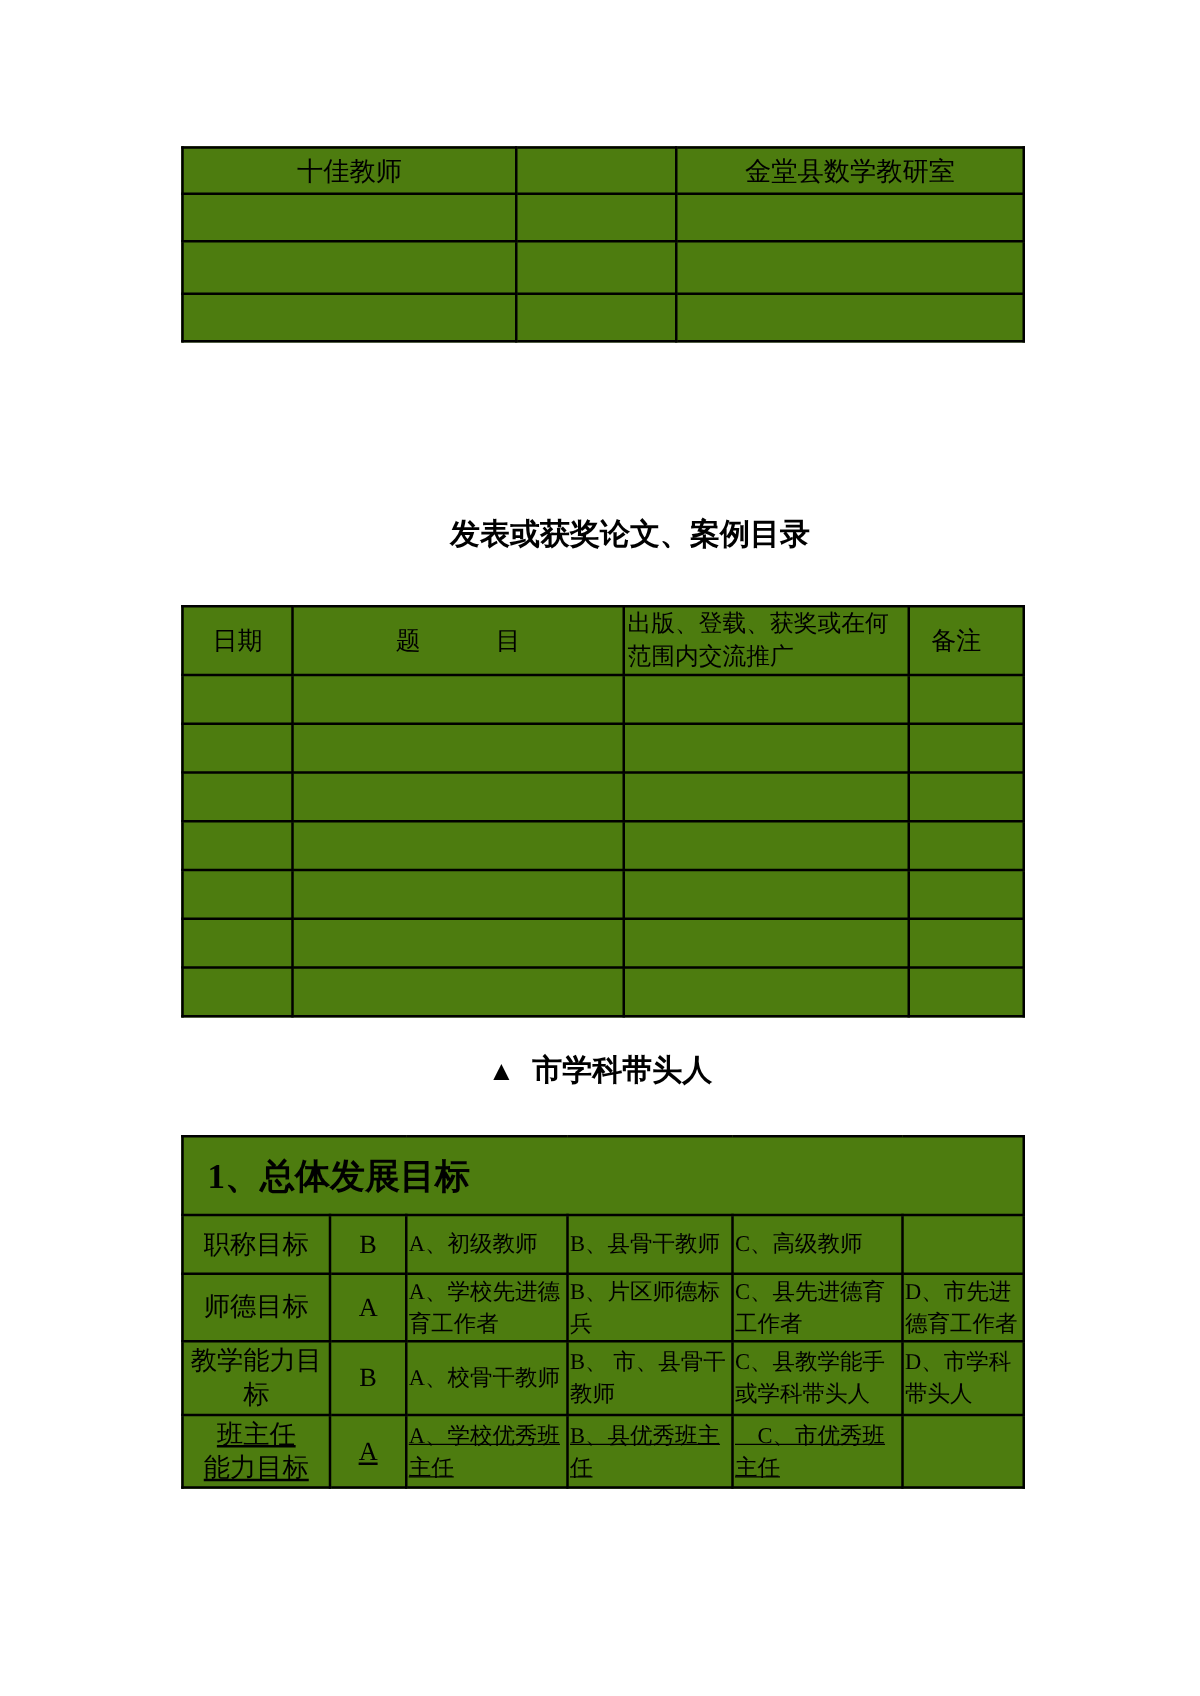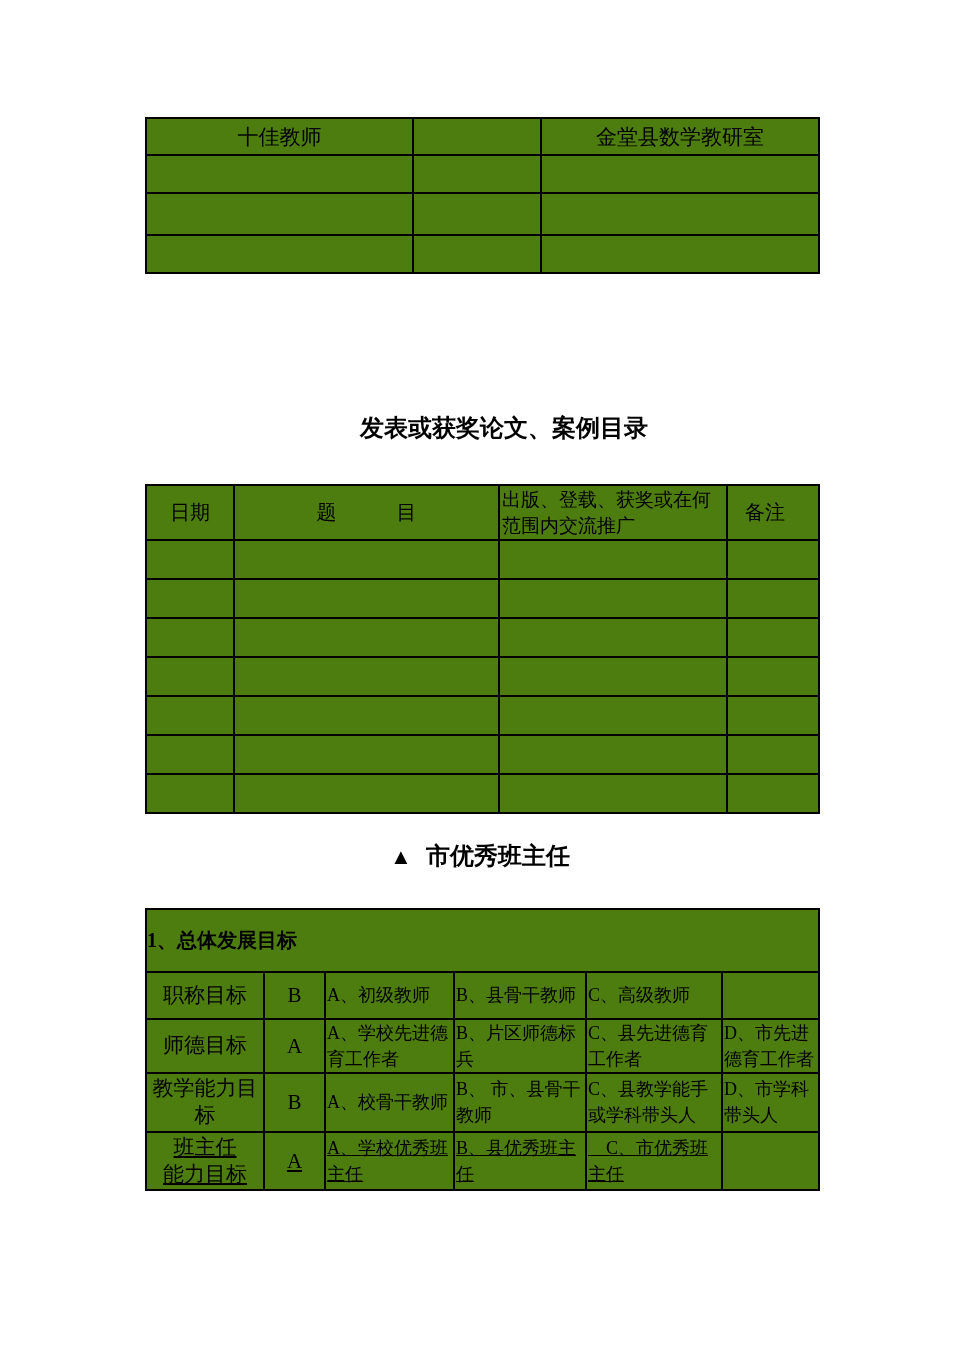--- a/index.html
+++ b/index.html
@@ -47,21 +47,21 @@
   .t2 th.c-scope { text-align: left; padding: 0 2px; font-size: 19px; line-height: 1.35; }
   .t2 th.c-notes { text-align: left; padding-left: 17px; }
 
   
   .t3 { left: 145px; top: 908px; width: 673px; }
   .t3 tr:nth-child(1) { height: 63px; }
   .t3 tr:nth-child(2) { height: 47px; }
   .t3 tr:nth-child(3) { height: 41px; }
   .t3 tr:nth-child(4) { height: 57px; }
   .t3 tr:nth-child(5) { height: 58px; text-decoration: underline; }
-  .t3 td.section { font-weight: bold; text-align: left; padding-left: 0; font-size: 20px; vertical-align: middle; }
+  .t3 td.section { font-weight: bold; text-align: left; padding-left: 19px; font-size: 28px; vertical-align: middle; }
   .t3 td.label { text-align: center; vertical-align: middle; font-size: 21px; white-space: pre-line; line-height: 1.3; }
   .t3 td.grade { text-align: center; vertical-align: middle; font-size: 21px; }
   .t3 td.opt   { text-align: left; vertical-align: middle; font-size: 18px; padding: 0 1px; line-height: 1.45; }
 </style>
 </head>
 <body>
 
 <table class="t1">
   <colgroup>
       <col style="width:267px">
@@ -147,21 +147,21 @@
     <tr class="empty">
       <td></td>
         <td></td>
       <td></td>
         <td></td>
     </tr>
   </tbody>
 </table>
 
 <div class="heading h2">
-  <span class="tri">▲</span><span>市优秀班主任</span>
+  <span class="tri">▲</span><span>市学科带头人</span>
 </div>
 
 <table class="t3">
   <colgroup>
     <col style="width:118px">
       <col style="width:61px">
       <col style="width:129px">
     <col style="width:132px">
       <col style="width:136px">
       <col style="width:97px">

